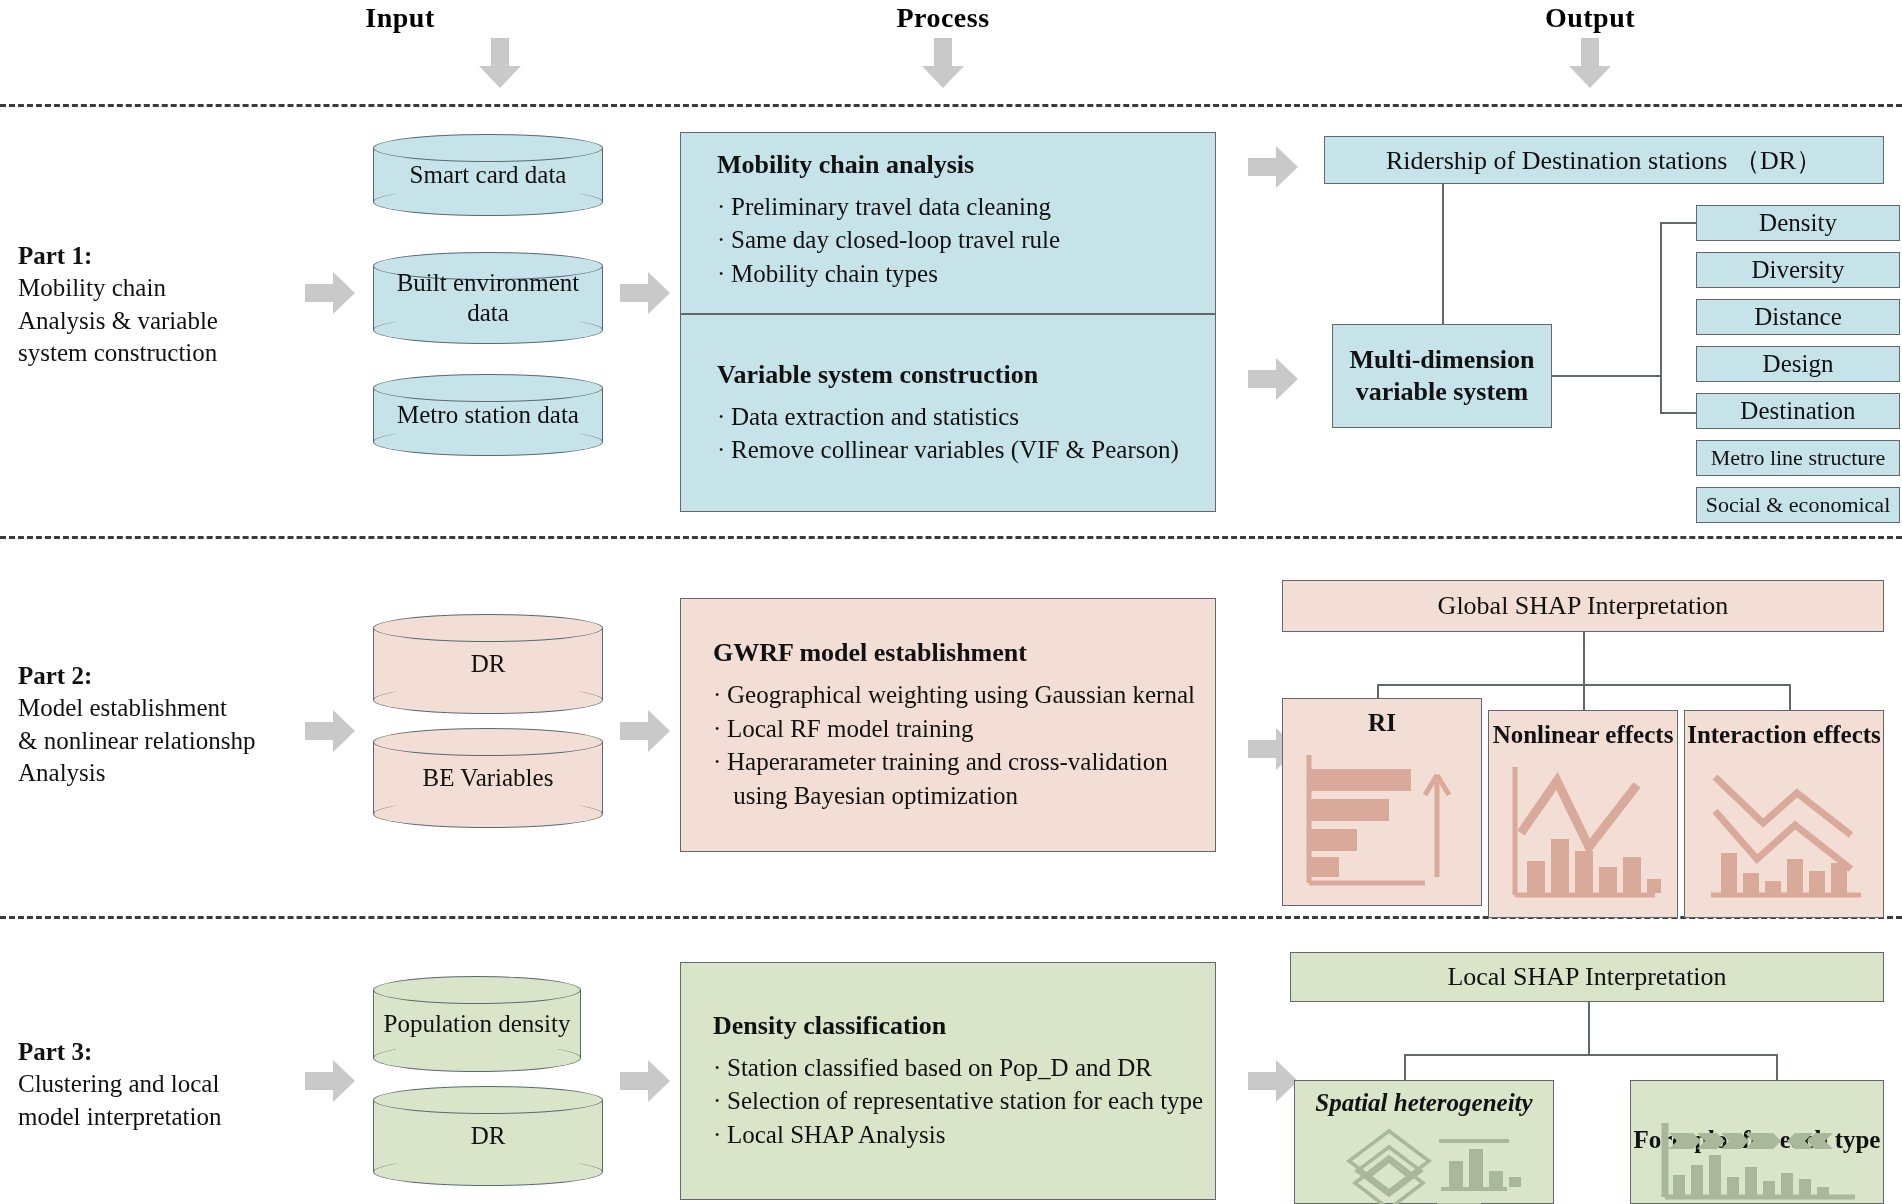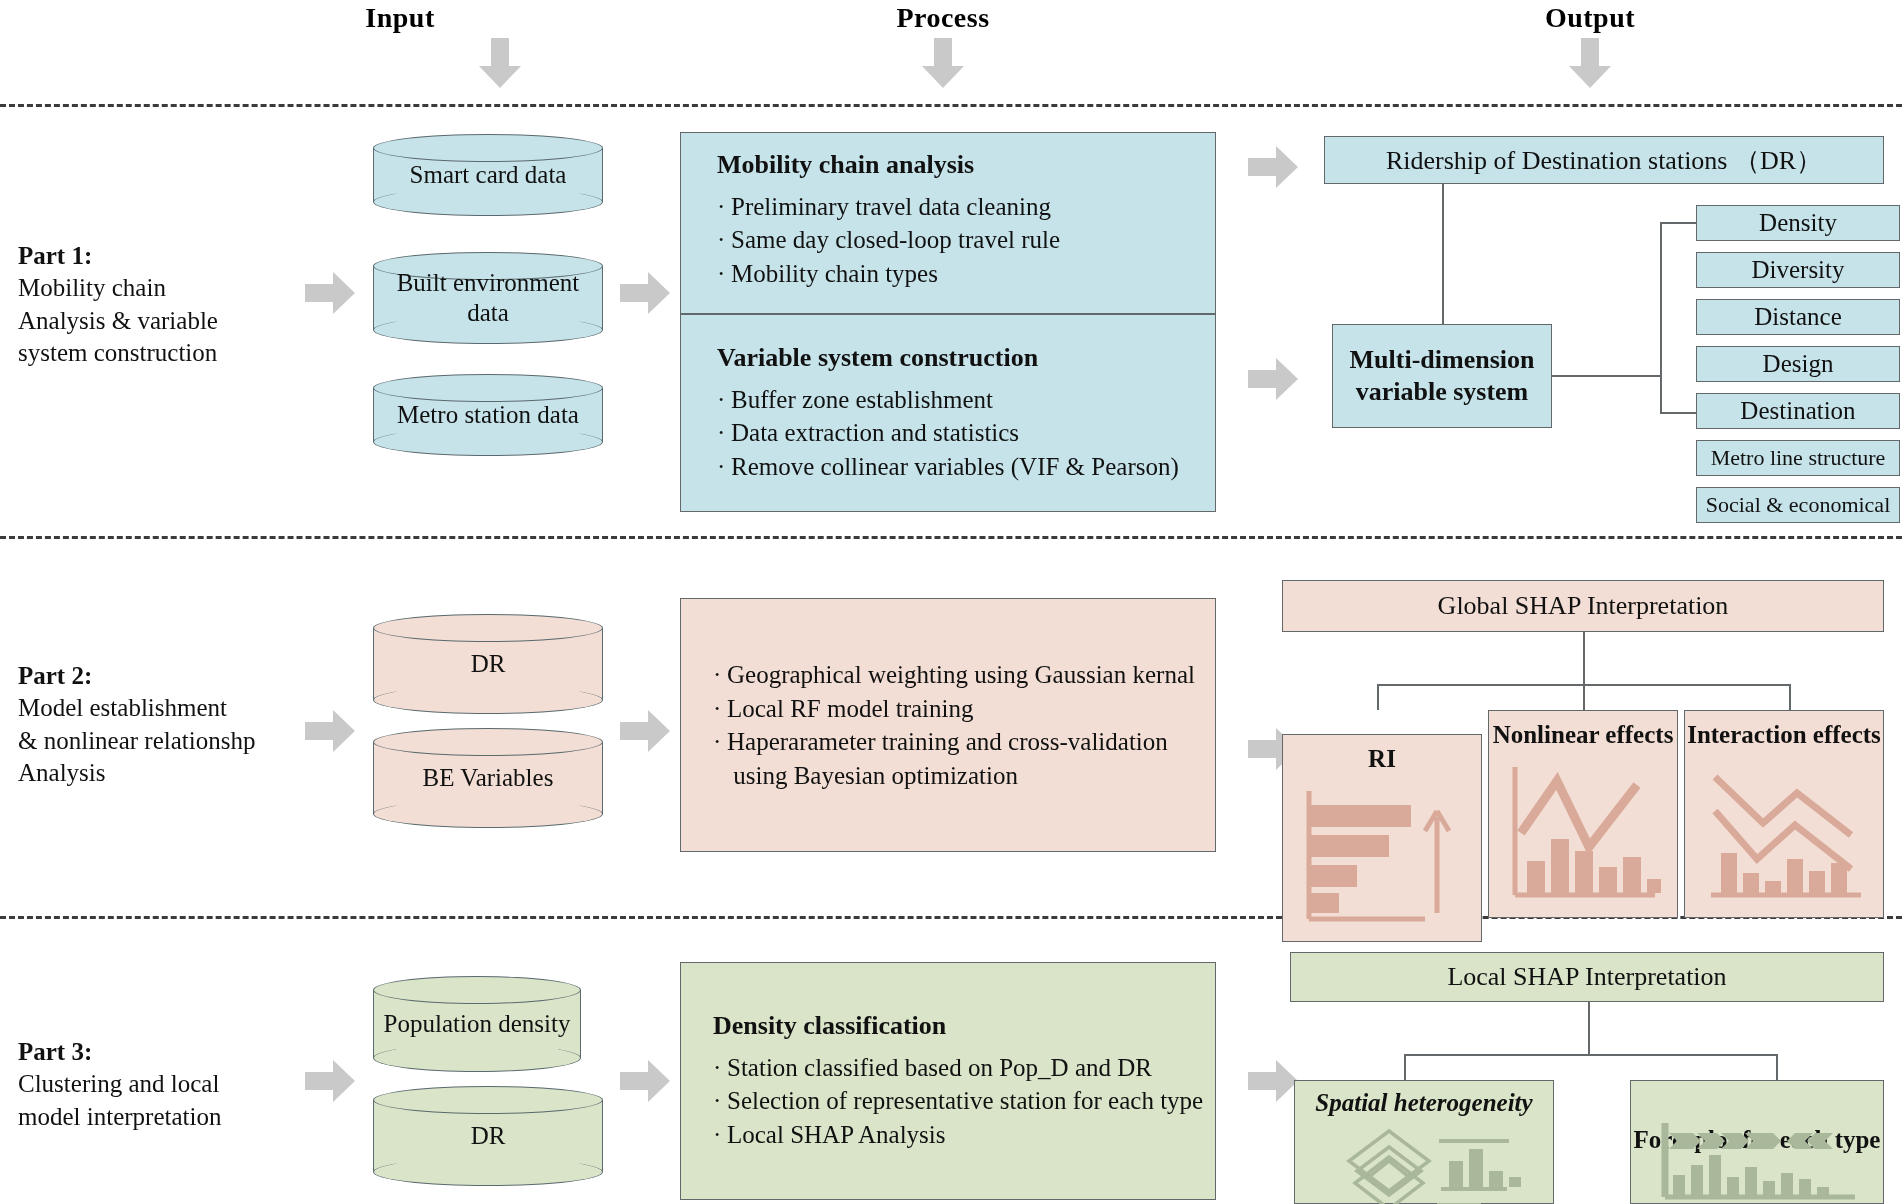--- a/index.html
+++ b/index.html
@@ -141,21 +141,20 @@
   <div class="inner" style="padding:0 0 6px 36px;">
     <div class="bx-title">Mobility chain analysis</div>
     <div class="bx-li"><span class="dot">·</span><span>Preliminary travel data cleaning</span></div>
     <div class="bx-li"><span class="dot">·</span><span>Same day closed-loop travel rule</span></div>
     <div class="bx-li"><span class="dot">·</span><span>Mobility chain types</span></div>
   </div>
 </div>
 <div class="box t1fill" style="left: 680px; top: 314px; width: 536px; height: 198px; background: rgb(198, 227, 234); border-color: rgb(99, 105, 107);">
   <div class="inner" style="padding:0 0 0 36px;">
     <div class="bx-title">Variable system construction</div>
-    <div class="bx-li"><span class="dot">·</span><span>Buffer zone establishment</span></div>
     <div class="bx-li"><span class="dot">·</span><span>Data extraction and statistics</span></div>
     <div class="bx-li"><span class="dot">·</span><span>Remove collinear variables (VIF &amp; Pearson)</span></div>
   </div>
 </div>
 
 <svg class="abs" style="left:1248px;top:146px;" width="52" height="42" viewBox="0 0 52 42">
   <polygon points="0,12 28,12 28,0 50,21 28,42 28,30 0,30" fill="#c9c9c9"></polygon>
 </svg>
 <svg class="abs" style="left:1248px;top:358px;" width="52" height="42" viewBox="0 0 52 42">
   <polygon points="0,12 28,12 28,0 50,21 28,42 28,30 0,30" fill="#c9c9c9"></polygon>
@@ -222,20 +221,21 @@
   <div class="top t2fill" style="background: rgb(242, 222, 212);"></div>
   <div class="lbl">BE Variables</div>
 </div>
 
 <svg class="abs" style="left:620px;top:710px;" width="52" height="42" viewBox="0 0 52 42">
   <polygon points="0,12 28,12 28,0 50,21 28,42 28,30 0,30" fill="#c9c9c9"></polygon>
 </svg>
 
 <div class="box t2fill" style="left: 680px; top: 598px; width: 536px; height: 254px; background: rgb(242, 222, 212); border-color: rgb(99, 105, 107);">
   <div class="inner" style="padding:0 0 0 32px;">
+    <div class="bx-title">GWRF model establishment</div>
     <div class="bx-li"><span class="dot">·</span><span>Geographical weighting using Gaussian kernal</span></div>
     <div class="bx-li"><span class="dot">·</span><span>Local RF model training</span></div>
     <div class="bx-li"><span class="dot">·</span><span>Haperarameter training and cross-validation</span></div>
     <div class="bx-li"><span class="dot">&nbsp;</span><span>  using Bayesian optimization</span></div>
   </div>
 </div>
 
 <svg class="abs" style="left:1248px;top:728px;" width="52" height="42" viewBox="0 0 52 42">
   <polygon points="0,12 28,12 28,0 50,21 28,42 28,30 0,30" fill="#c9c9c9"></polygon>
 </svg>
@@ -243,21 +243,21 @@
 <div class="box t2fill centerbox" style="left: 1282px; top: 580px; width: 602px; height: 52px; background: rgb(242, 222, 212); border-color: rgb(99, 105, 107);">
   <span>Global SHAP Interpretation</span>
 </div>
 
 <div class="abs ln lnv" style="left: 1583px; top: 632px; height: 52px; background: rgb(99, 105, 107);"></div>
 <div class="abs ln lnh" style="left: 1377px; top: 684px; width: 412px; background: rgb(99, 105, 107);"></div>
 <div class="abs ln lnv" style="left: 1377px; top: 684px; height: 26px; background: rgb(99, 105, 107);"></div>
 <div class="abs ln lnv" style="left: 1583px; top: 684px; height: 26px; background: rgb(99, 105, 107);"></div>
 <div class="abs ln lnv" style="left: 1789px; top: 684px; height: 26px; background: rgb(99, 105, 107);"></div>
 
-<div class="box t2fill" style="left: 1282px; top: 734px; width: 200px; height: 208px; background: rgb(242, 222, 212); border-color: rgb(99, 105, 107);">
+<div class="box t2fill" style="left: 1282px; top: 698px; width: 200px; height: 208px; background: rgb(242, 222, 212); border-color: rgb(99, 105, 107);">
   <div class="abs" style="left:0;right:0;top:10px;text-align:center;font-weight:bold;font-size:25px;">
     <span>RI</span>
   </div>
   <svg class="glyph" style="left:14px;top:52px;" width="172" height="146" viewBox="0 0 172 146">
     <line x1="12" y1="4" x2="12" y2="132" stroke="#d9a99a" stroke-width="5"></line>
     <line x1="12" y1="132" x2="128" y2="132" stroke="#d9a99a" stroke-width="5"></line>
     <rect x="14" y="18" width="100" height="22" fill="#d9a99a"></rect>
     <rect x="14" y="48" width="78" height="22" fill="#d9a99a"></rect>
     <rect x="14" y="78" width="46" height="22" fill="#d9a99a"></rect>
     <rect x="14" y="106" width="28" height="20" fill="#d9a99a"></rect>

